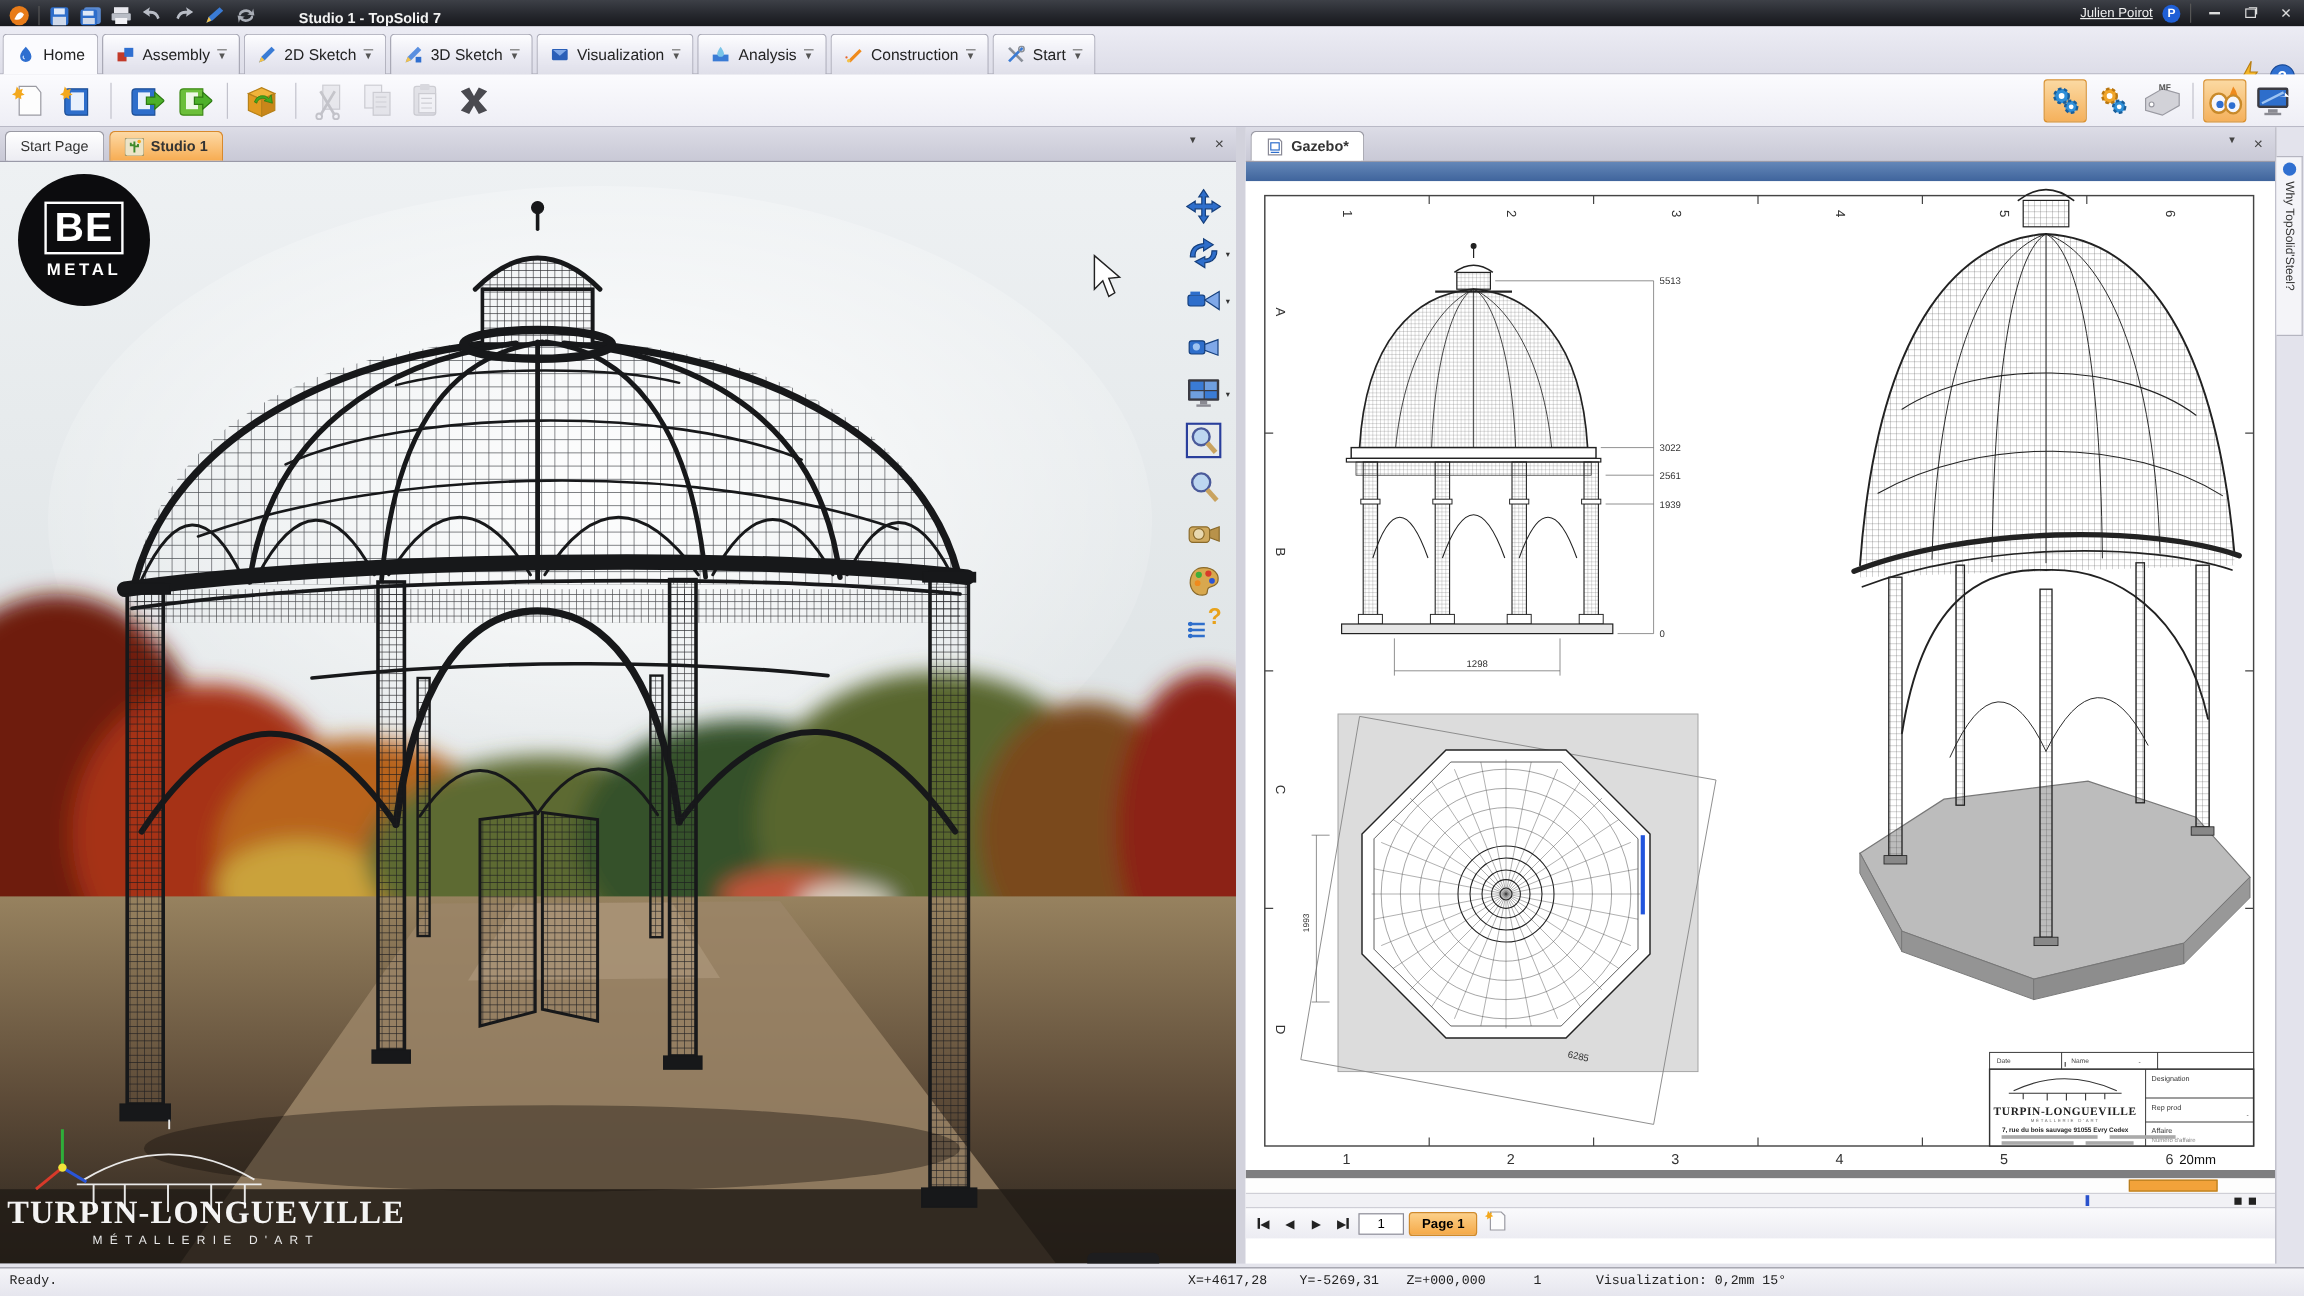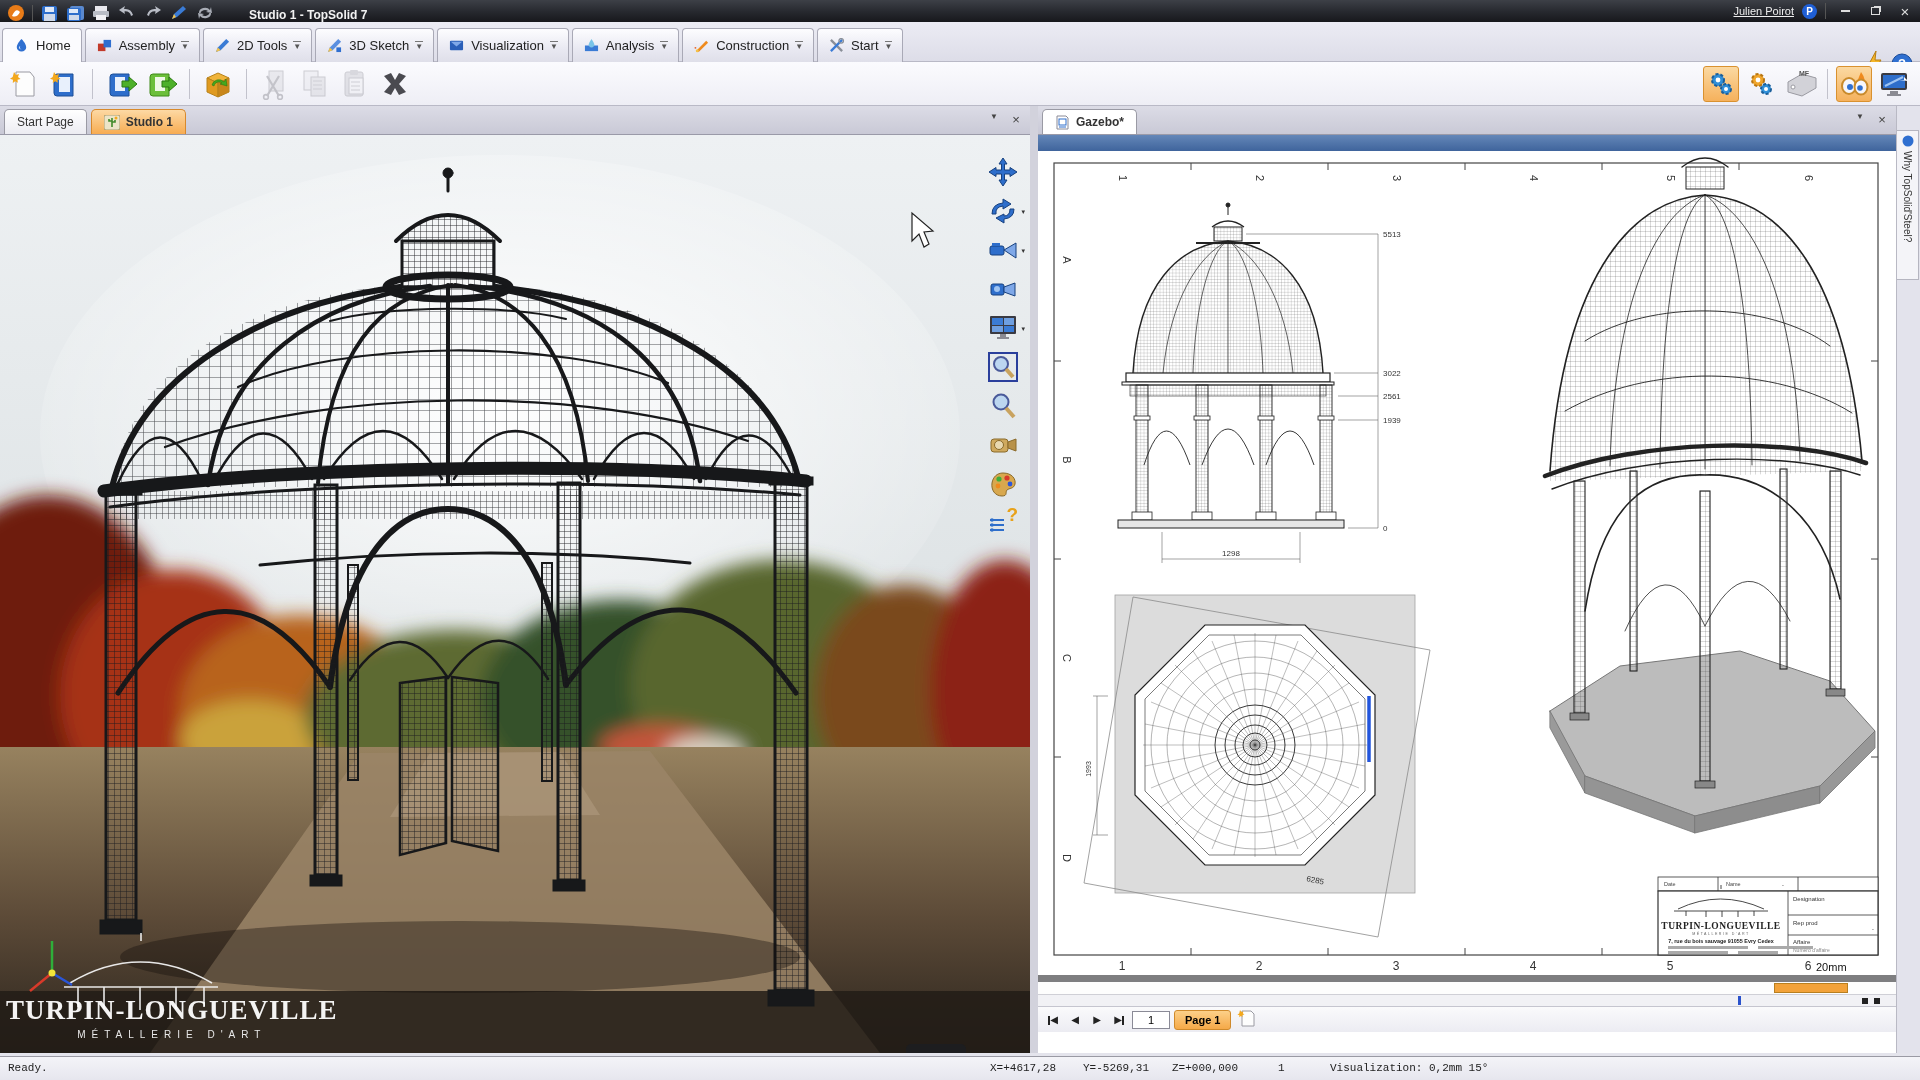--- a/index.html
+++ b/index.html
@@ -190,21 +190,21 @@
             <rect x="7" y="2" width="8" height="8" fill="#2f6fd0"></rect>
           </svg>
         <span>Assembly</span>
         <span class="chev">▼</span>
       </div>
       <div class="rtab">
         <svg class="ricon" viewBox="0 0 16 16">
             <path d="M1 15 L3 10 L12 1 L15 4 L6 13 Z" fill="#3a7bd5"></path>
             <path d="M1 15 L3 10 L6 13 Z" fill="#f3c24a"></path>
           </svg>
-        <span>2D Tools</span>
+        <span>2D Sketch</span>
         <span class="chev">▼</span>
       </div>
       <div class="rtab">
         <svg class="ricon" viewBox="0 0 16 16">
             <path d="M1 15 L3 10 L12 1 L15 4 L6 13 Z" fill="#5a8fe0"></path>
             <path d="M1 15 L3 10 L6 13 Z" fill="#f3c24a"></path>
             <rect x="10" y="10" width="5" height="5" fill="#2f6fd0"></rect>
           </svg>
         <span>3D Sketch</span>
         <span class="chev">▼</span>
@@ -515,20 +515,24 @@
         <path d="M52,838 L52,806" stroke="#2fae3a"></path>
         <path d="M52,838 L30,856" stroke="#d83a2a"></path>
         <path d="M52,838 L72,850" stroke="#2a55d8"></path>
         <circle cx="52" cy="838" r="3.5" fill="#f2e43a" stroke="none"></circle>
       </g>
 
       <polygon points="912,78 912,106 919,99 924,112 929,109 924,97 933,96" fill="#fff" stroke="#222" stroke-width="1.2"></polygon>
     </svg>
 
     
+    <div class="abs belogo">
+      <span class="be">BE</span>
+      <span class="metal">METAL</span>
+    </div>
     <div class="abs wmark">
       <div class="wm-title">TURPIN-LONGUEVILLE</div>
       <div class="wm-sub">MÉTALLERIE D'ART</div>
     </div>
 
     
     <div class="abs vicons">
       <span class="vic">
         <svg viewBox="0 0 30 30" width="30" height="30">
             <path d="M15 1 L19 7 H16.5 V13 H22 V10.5 L29 15 L22 19.5 V17 H16.5 V23 H19 L15 29 L11 23 H13.5 V17 H8 V19.5 L1 15 L8 10.5 V13 H13.5 V7 H11 Z" fill="#2e6ecb" stroke="#16407e"></path>

